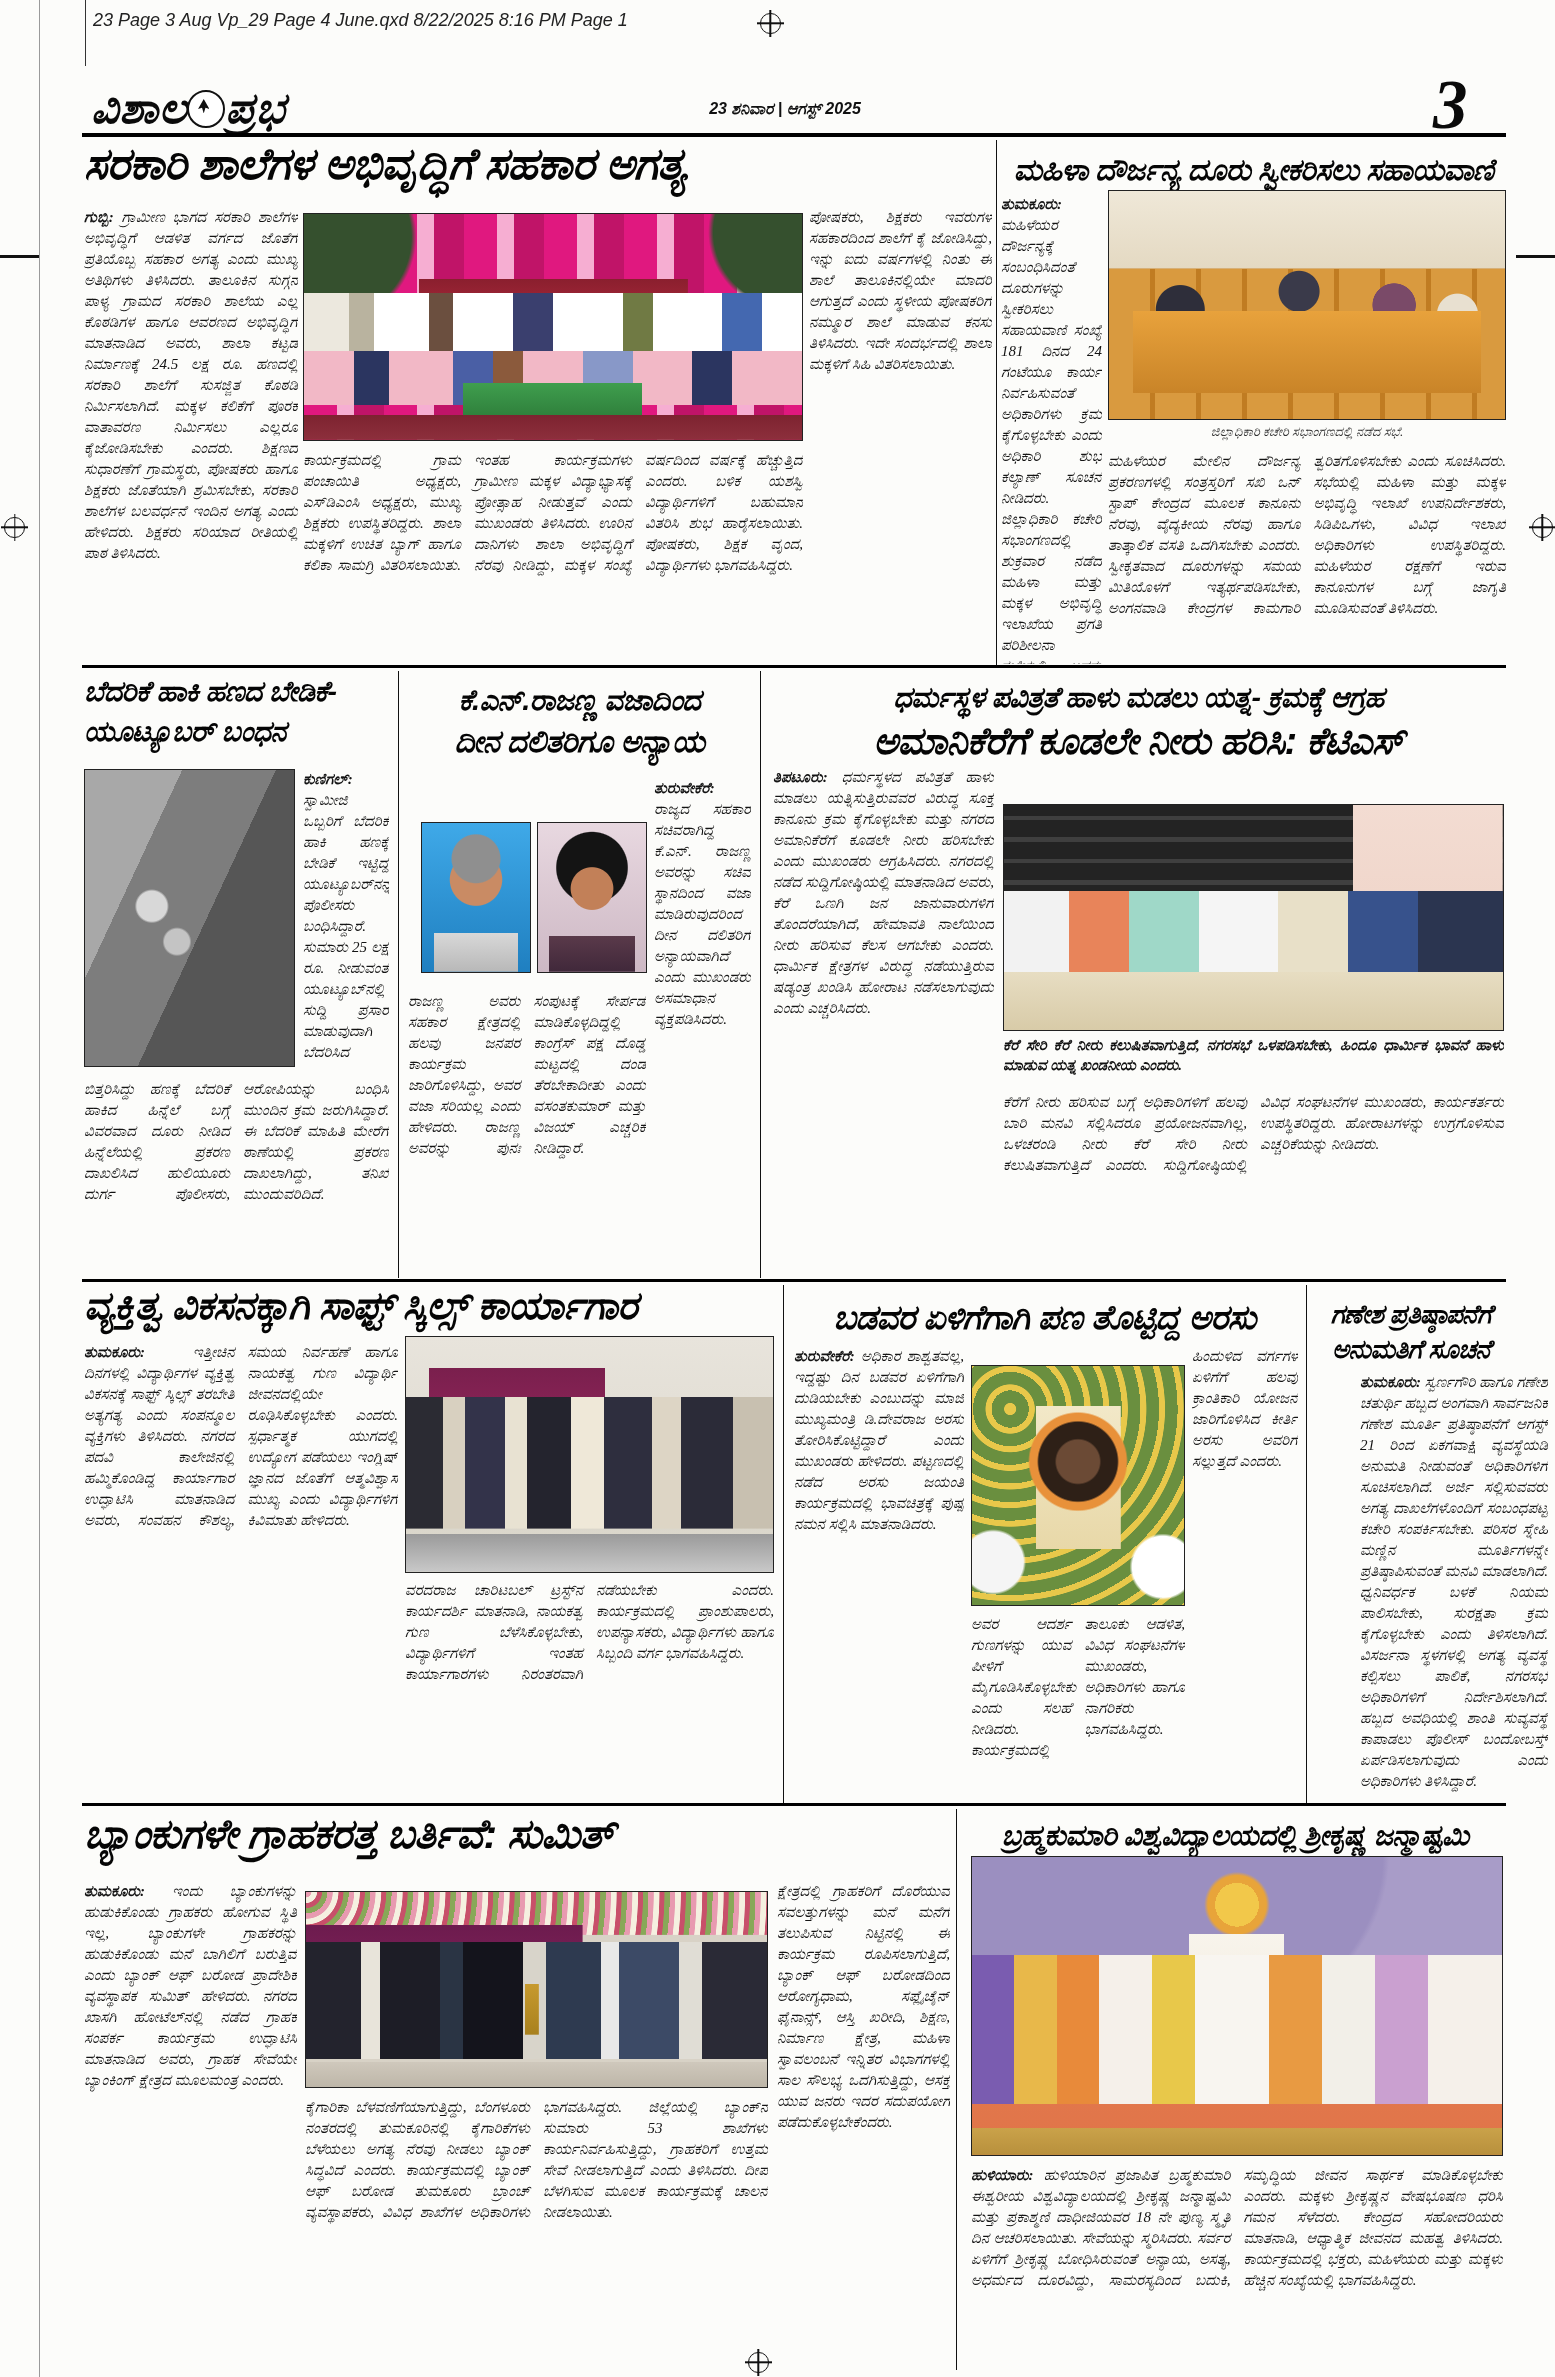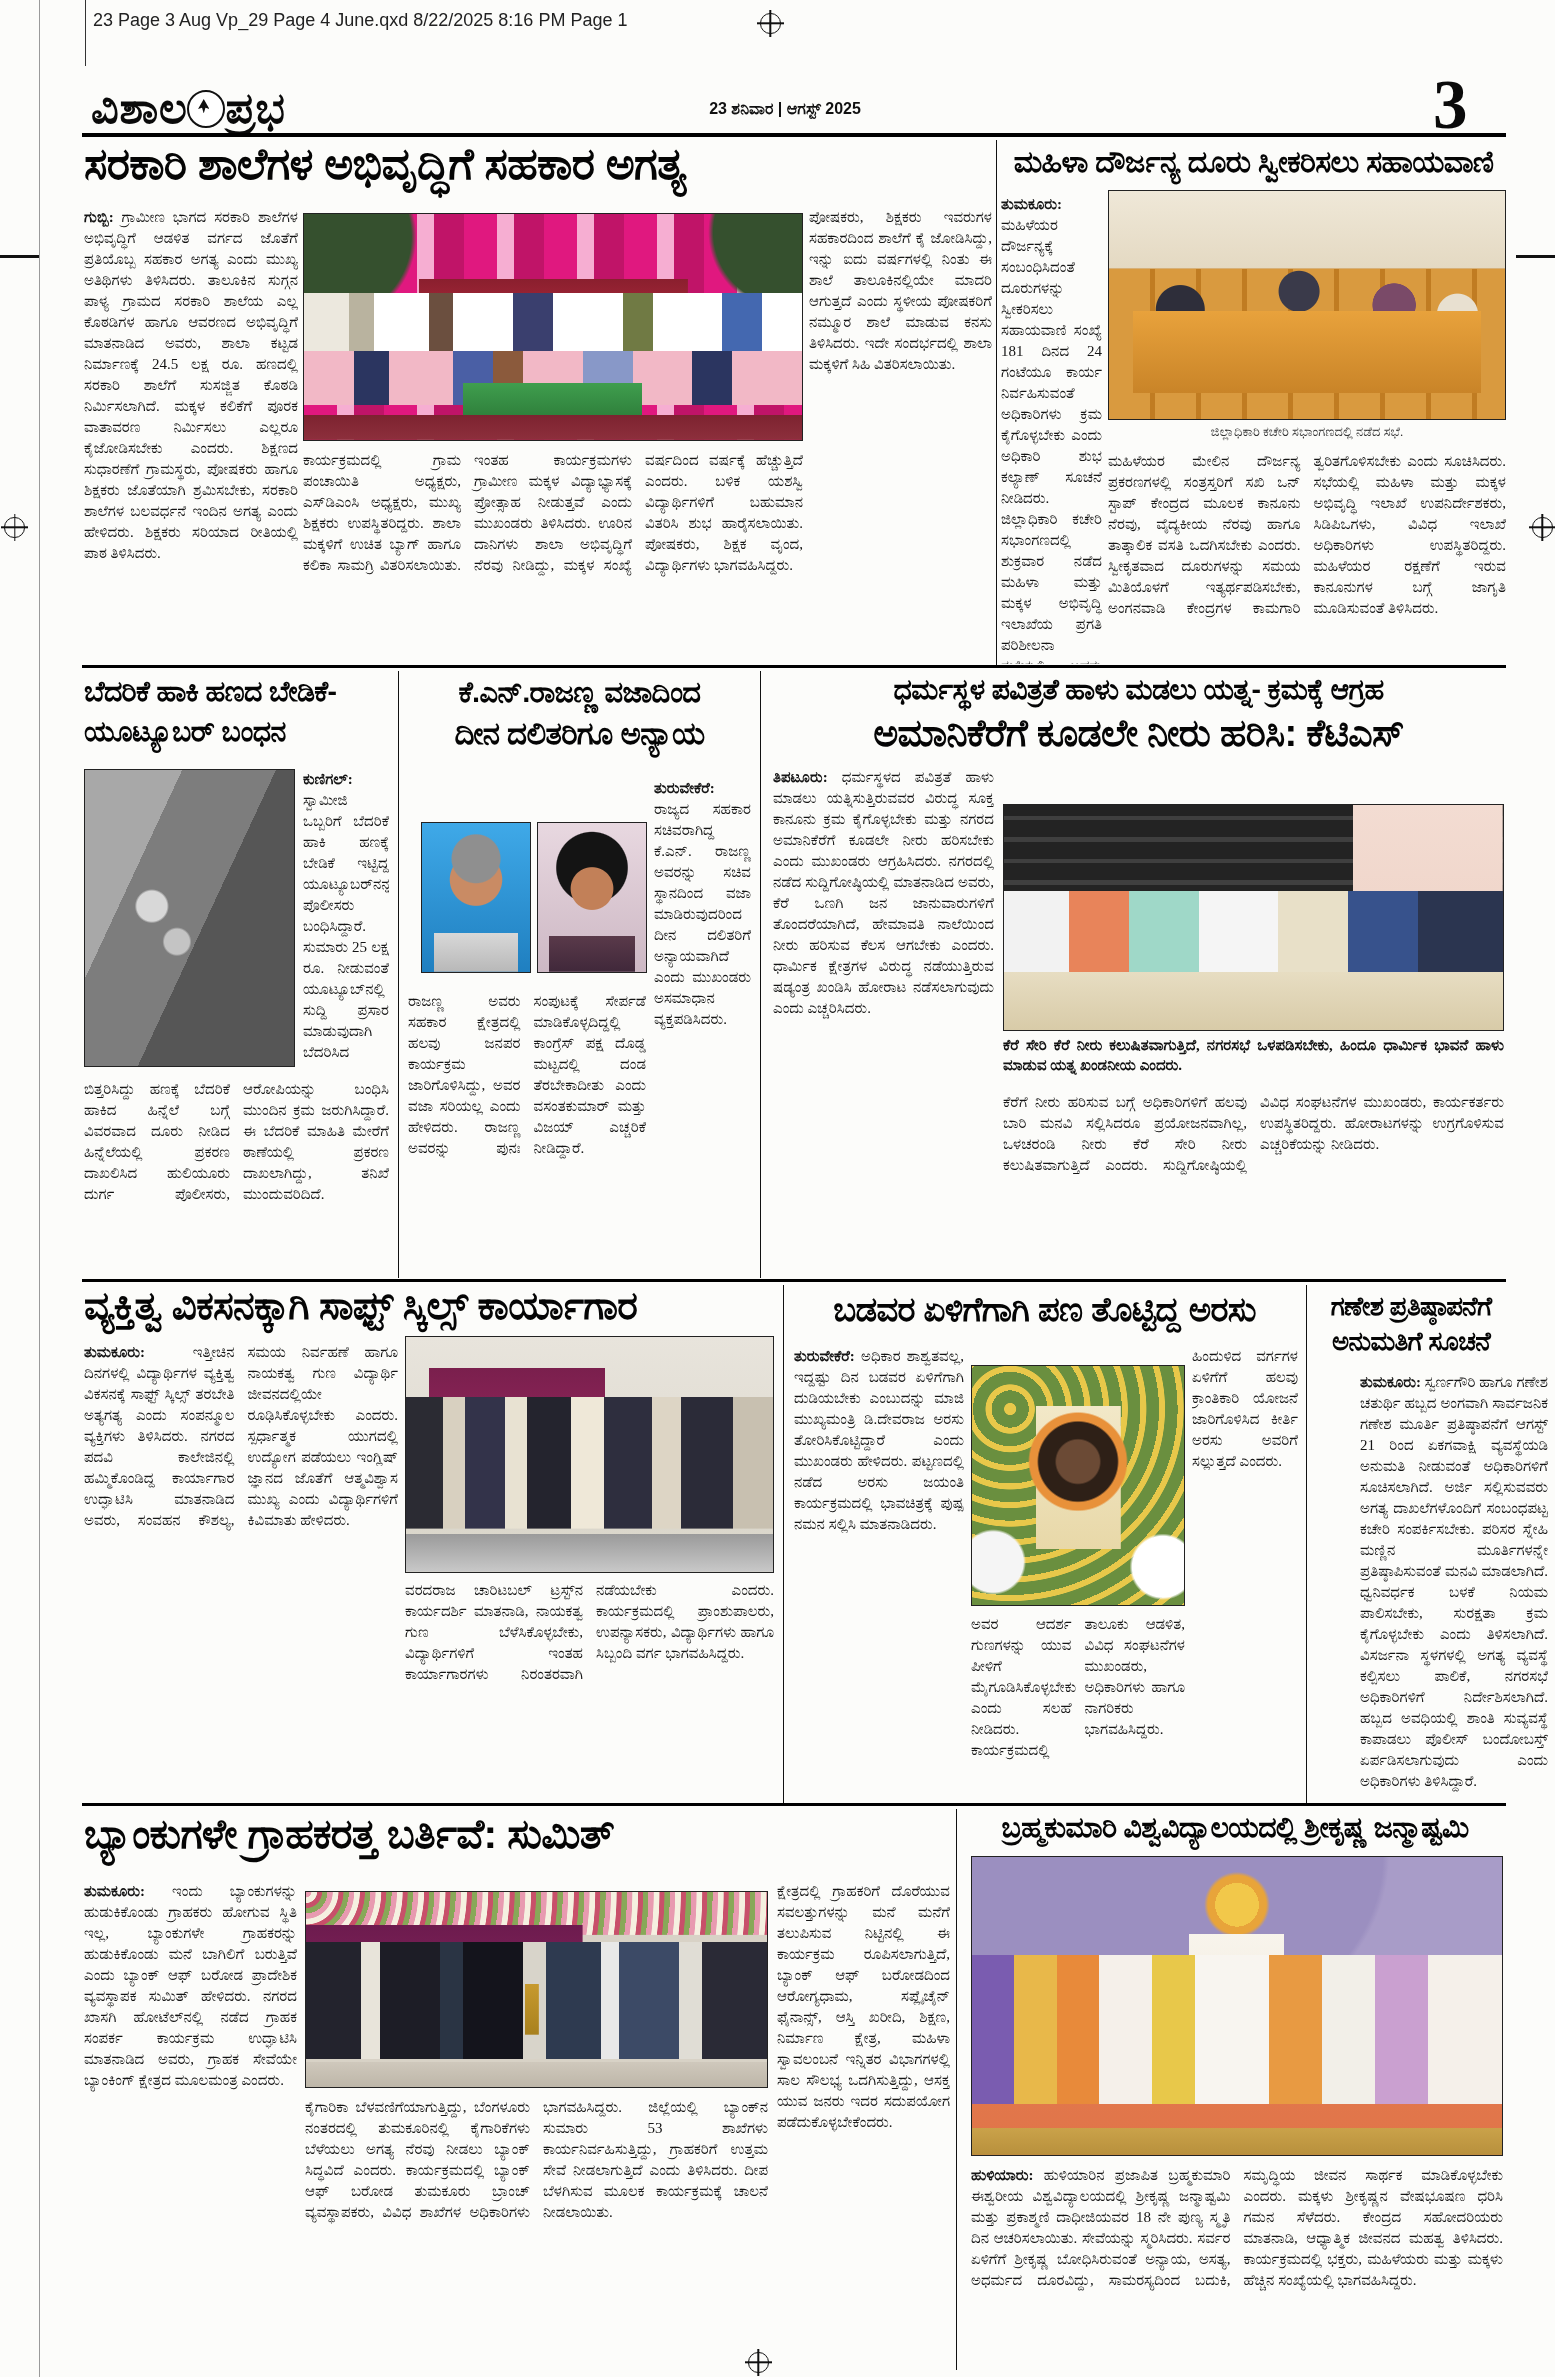--- a/index.html
+++ b/index.html
@@ -1,33 +1,33 @@
 <!DOCTYPE html>
 <html style="font-size:11.4px"><head>
 <meta charset="utf-8">
 <style>
   html,body{margin:0;padding:0;background:#e9e9e7;}
   .page{position:relative;width:1555px;height:2377px;background:#fcfcfa;overflow:hidden;
-        font-family:"Liberation Serif",serif;color:#161616;}
+        font-family:"Liberation Serif",serif;color:#161616;font-style:italic;}
   .abs{position:absolute;}
   .rule{position:absolute;background:#000;}
   .vdiv{position:absolute;background:#111;width:1.4px;}
   .printline{position:absolute;font-family:"Liberation Sans",sans-serif;font-size:18px;color:#222;}
   .regmark{position:absolute;width:18.6px;height:18.6px;border:1.4px solid #111;border-radius:50%;}
   .regmark::before{content:"";position:absolute;left:50%;top:-4.3px;bottom:-4.3px;width:1.4px;background:#111;transform:translateX(-50%);}
   .regmark::after{content:"";position:absolute;top:50%;left:-4.3px;right:-4.3px;height:1.4px;background:#111;transform:translateY(-50%);}
   .masthead-title{position:absolute;font-family:"Liberation Sans",sans-serif;font-weight:bold;
         font-size:43px;letter-spacing:0.7px;color:#0a0a0a;display:flex;align-items:center;gap:0;}
   .emblem{width:34px;height:34px;border:2.9px solid #111;border-radius:50%;background:#fff;position:relative;}
   .emblem::after{content:"";position:absolute;left:8.6px;top:7.1px;width:11.4px;height:14.3px;background:#111;
         clip-path:polygon(50% 0,100% 70%,65% 60%,50% 100%,35% 60%,0 70%);}
   .dateline-center{position:absolute;font-family:"Liberation Sans",sans-serif;font-size:16px;font-weight:bold;color:#111;text-align:center;}
   .pagenum{position:absolute;font-family:"Liberation Serif",serif;font-size:69px;font-weight:bold;color:#0a0a0a;}
   .hl{position:absolute;font-family:"Liberation Sans",sans-serif;font-weight:800;color:#050505;line-height:1.04;letter-spacing:-0.7px;}
-  .hl.center{text-align:center;}
+  .hl.center{text-align:center;margin-top:8px;}
   .kicker{font-weight:700;}
   .col{position:absolute;font-size:15px;line-height:1.4;text-align:justify;overflow:hidden;color:#141414;}
   .col .dl{font-weight:bold;}
   .cols2{column-count:2;column-gap:13px;}
   .cols3{column-count:3;column-gap:13px;}
   .caption{position:absolute;font-size:15px;font-weight:bold;line-height:1.3;text-align:justify;overflow:hidden;color:#111;}
   .caption.small{font-weight:normal;font-size:13px;text-align:center;color:#333;}
   .ph{position:absolute;border:1.4px solid #222;box-sizing:border-box;}
   
   .photo-school{background:

